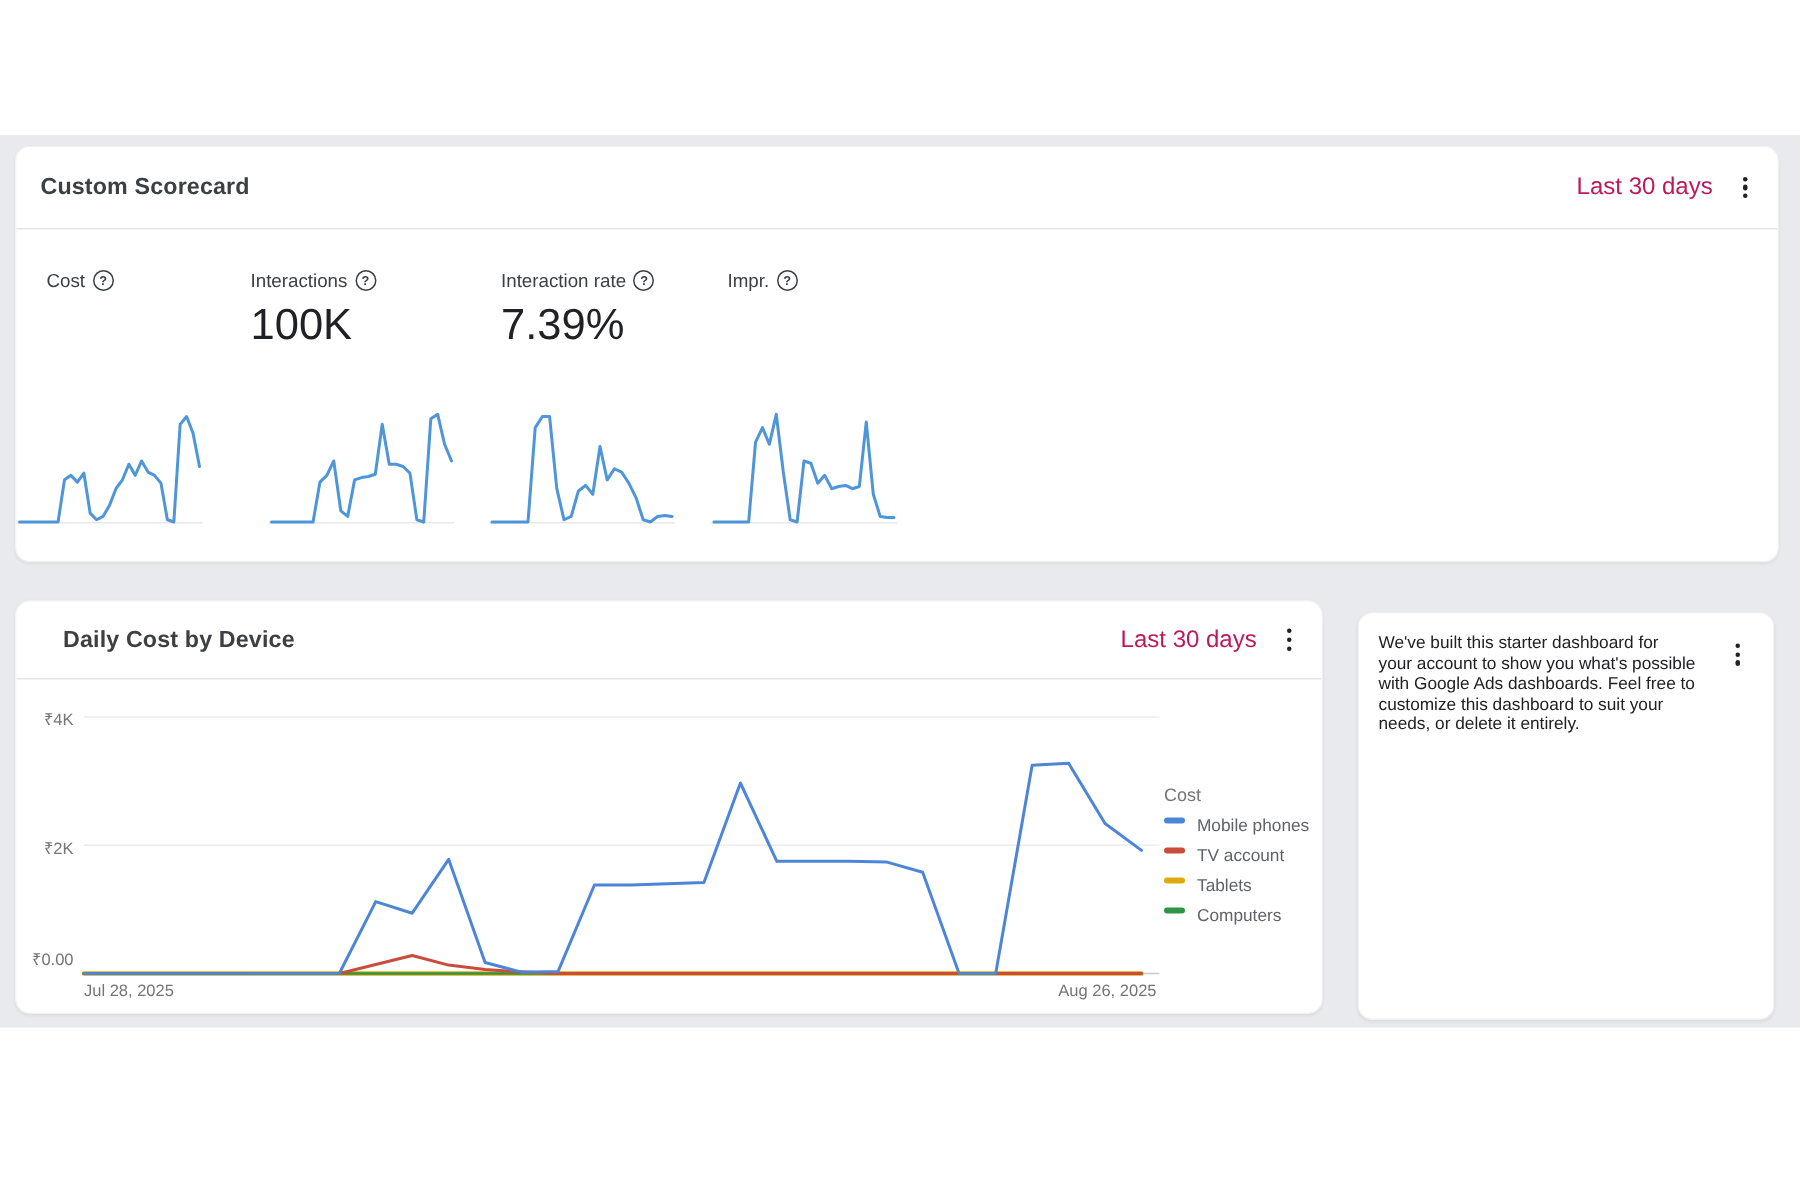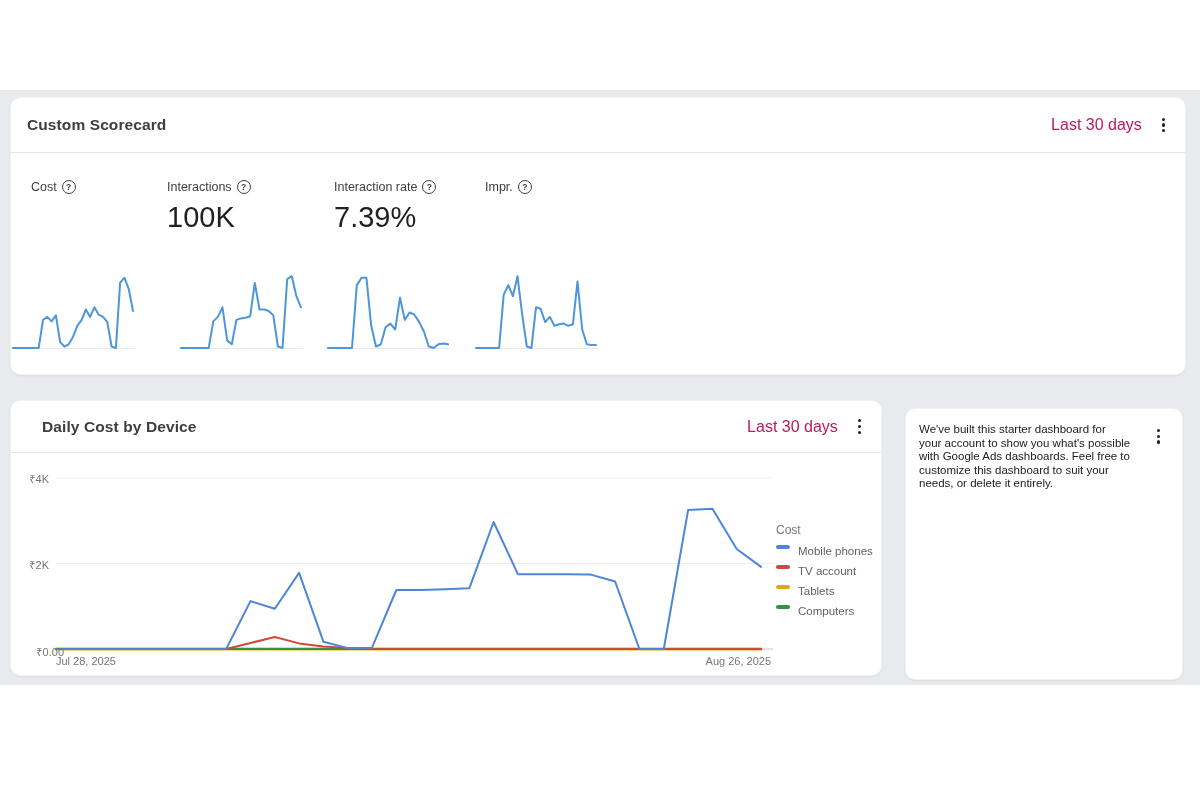--- a/index.html
+++ b/index.html
@@ -151,21 +151,21 @@
           <line x1="45" y1="110.5" x2="762" y2="110.5" stroke="#ececec" stroke-width="1"></line>
           <line x1="45" y1="196" x2="762" y2="196" stroke="#c8cace" stroke-width="1"></line>
           <polyline points="45.0,196.0 69.3,196.0 93.6,196.0 117.9,196.0 142.2,196.0 166.6,196.0 190.9,196.0 215.2,196.0 239.5,196.0 263.8,196.0 288.1,196.0 312.4,196.0 336.7,196.0 361.0,196.0 385.3,196.0 409.7,196.0 434.0,196.0 458.3,196.0 482.6,196.0 506.9,196.0 531.2,196.0 555.5,196.0 579.8,196.0 604.1,196.0 628.4,196.0 652.8,196.0 677.1,196.0 701.4,196.0 725.7,196.0 750.0,196.0" fill="none" stroke="#dfab0c" stroke-width="3" stroke-linejoin="round" stroke-linecap="round"></polyline>
           <polyline points="45.0,196.0 69.3,196.0 93.6,196.0 117.9,196.0 142.2,196.0 166.6,196.0 190.9,196.0 215.2,196.0 239.5,196.0 263.8,196.0 288.1,196.0 312.4,196.0 336.7,196.0 361.0,196.0 385.3,196.0 409.7,196.0 434.0,196.0 458.3,196.0 482.6,196.0 506.9,196.0 531.2,196.0 555.5,196.0 579.8,196.0 604.1,196.0 628.4,196.0 652.8,196.0 677.1,196.0 701.4,196.0 725.7,196.0 750.0,196.0" fill="none" stroke="#2f9348" stroke-width="1.8" stroke-linejoin="round" stroke-linecap="round"></polyline>
           <polyline points="45.0,196.0 69.3,196.0 93.6,196.0 117.9,196.0 142.2,196.0 166.6,196.0 190.9,196.0 215.2,196.0 239.5,190.0 263.8,184.0 288.1,190.4 312.4,193.4 336.7,194.9 361.0,196.0 385.3,196.0 409.7,196.0 434.0,196.0 458.3,196.0 482.6,196.0 506.9,196.0 531.2,196.0 555.5,196.0 579.8,196.0 604.1,196.0 628.4,196.0 652.8,196.0 677.1,196.0 701.4,196.0 725.7,196.0 750.0,196.0" fill="none" stroke="#c94c3c" stroke-width="2" stroke-linejoin="round" stroke-linecap="round"></polyline>
           <polyline points="45.0,196.0 69.3,196.0 93.6,196.0 117.9,196.0 142.2,196.0 166.6,196.0 190.9,196.0 215.2,196.0 239.5,148.1 263.8,155.8 288.1,119.9 312.4,188.7 336.7,195.1 361.0,194.7 385.3,137.0 409.7,137.0 434.0,136.2 458.3,135.3 482.6,69.0 506.9,121.2 531.2,121.2 555.5,121.2 579.8,121.6 604.1,128.5 628.4,196.0 652.8,196.0 677.1,57.1 701.4,55.8 725.7,96.0 750.0,113.9" fill="none" stroke="#4d86d8" stroke-width="2" stroke-linejoin="round" stroke-linecap="round"></polyline>
         </svg>
       <div id="tick-labels">
           <div class="y-tick" style="top: 18px;">₹4K</div>
           <div class="y-tick" style="top: 103.5px;">₹2K</div>
-          <div class="y-tick" style="top: 191px; padding-left: 15px;">₹0.00</div>
+          <div class="y-tick" style="top: 178px;">₹0.00</div>
         </div>
       <div class="x-label x-start">Jul 28, 2025</div>
       <div class="x-label x-end">Aug 26, 2025</div>
 
       <div class="legend">
         <div class="legend-title">Cost</div>
         <div class="legend-item">
           <span class="legend-swatch" style="background: rgb(77, 134, 216);"></span>
           <span class="legend-label">Mobile phones</span>
         </div>

